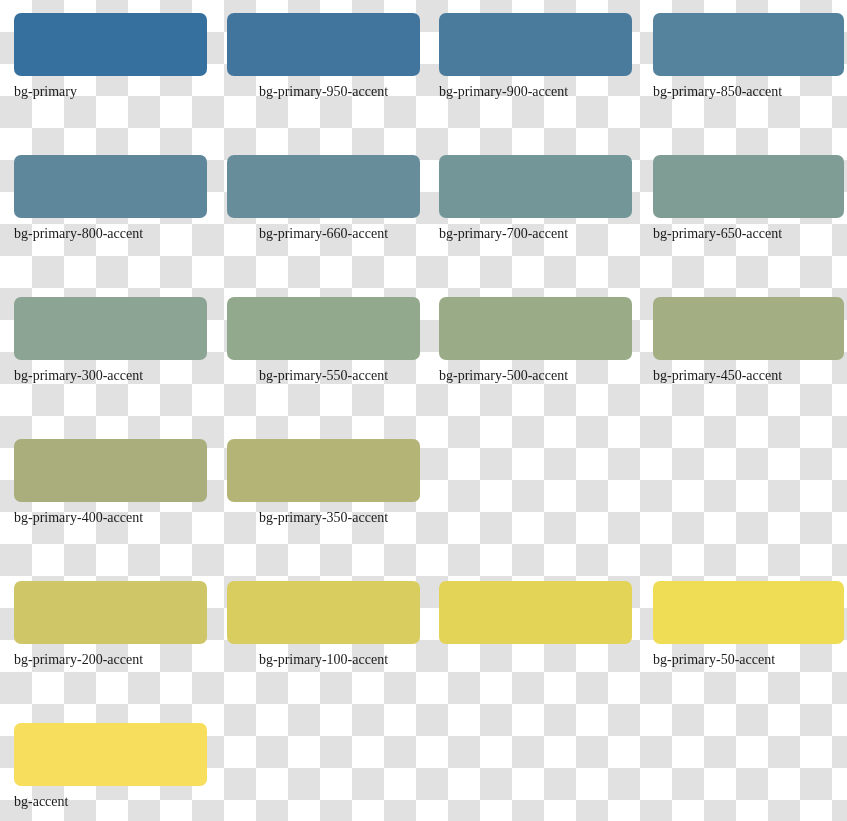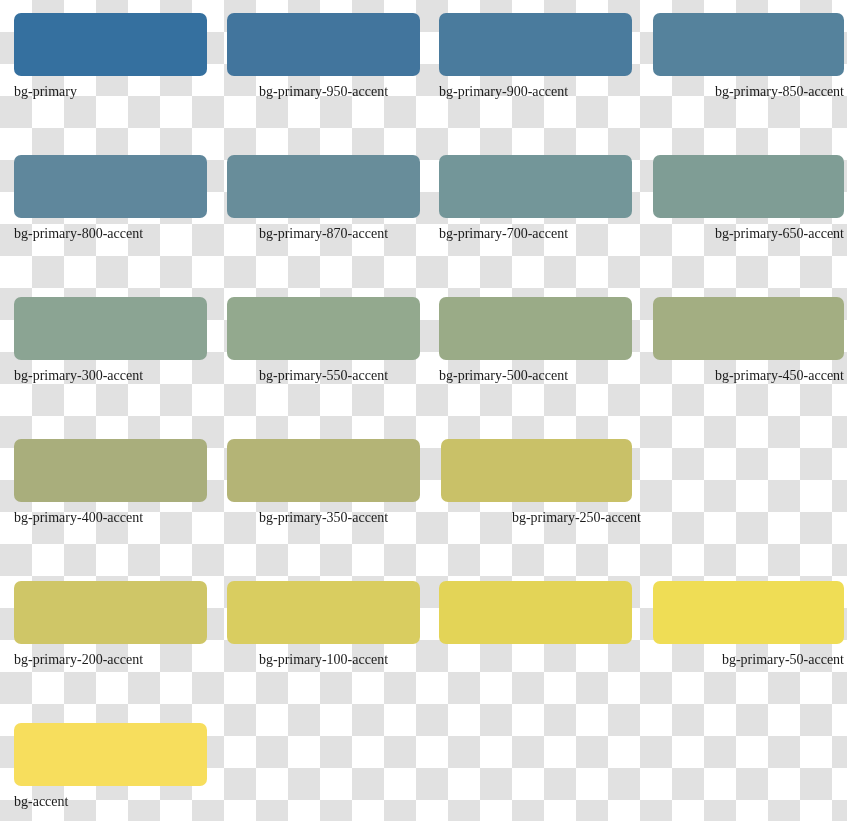--- a/index.html
+++ b/index.html
@@ -38,21 +38,21 @@
   .swatch-cell {
     width: 207px;
     margin-right: 5px;
     box-sizing: border-box;
     display: flex;
     flex-direction: column;
   }
   .swatch-cell.col-0 { padding-left: 14px; width: 207px; }
   .swatch-cell.col-1 { padding-left: 15px; width: 208px; text-align: center; }
   .swatch-cell.col-2 { padding-left: 14px; width: 208px; }
-  .swatch-cell.col-3 { padding-left: 16px; width: 216px; text-align: right; }
+  .swatch-cell.col-3 { padding-left: 16px; width: 216px; }
 
   .swatch-chip {
     height: 63px;
     border-radius: 7px;
     box-sizing: border-box;
   }
   .swatch-cell.col-0 .swatch-chip { width: 193px; }
   .swatch-cell.col-1 .swatch-chip { width: 193px; }
   .swatch-cell.col-2 .swatch-chip { width: 193px; }
   .swatch-cell.col-3 .swatch-chip { width: 191px; }
@@ -89,21 +89,21 @@
         <div class="swatch-label">bg-primary-850-accent</div>
       </div>
     </div>
     <div class="swatch-row">
       <div class="swatch-cell col-0">
         <div class="swatch-chip" title="bg-primary-800-accent" style="background-color: rgb(95, 135, 156);"></div>
         <div class="swatch-label">bg-primary-800-accent</div>
       </div>
       <div class="swatch-cell col-1">
         <div class="swatch-chip" title="bg-primary-750-accent" style="background-color: rgb(104, 141, 154);"></div>
-        <div class="swatch-label">bg-primary-870-accent</div>
+        <div class="swatch-label">bg-primary-660-accent</div>
       </div>
       <div class="swatch-cell col-2">
         <div class="swatch-chip" title="bg-primary-700-accent" style="background-color: rgb(115, 150, 153);"></div>
         <div class="swatch-label">bg-primary-700-accent</div>
       </div>
       <div class="swatch-cell col-3">
         <div class="swatch-chip" title="bg-primary-650-accent" style="background-color: rgb(127, 157, 149);"></div>
         <div class="swatch-label">bg-primary-650-accent</div>
       </div>
     </div>
@@ -127,24 +127,20 @@
     </div>
     <div class="swatch-row">
       <div class="swatch-cell col-0">
         <div class="swatch-chip" title="bg-primary-400-accent" style="background-color: rgb(169, 174, 124);"></div>
         <div class="swatch-label">bg-primary-400-accent</div>
       </div>
       <div class="swatch-cell col-1">
         <div class="swatch-chip" title="bg-primary-350-accent" style="background-color: rgb(180, 180, 118);"></div>
         <div class="swatch-label">bg-primary-350-accent</div>
       </div>
-      <div class="swatch-cell col-3">
-        <div class="swatch-chip" title="bg-primary-250-accent" style="background-color: rgb(201, 193, 104);"></div>
-        <div class="swatch-label">bg-primary-250-accent</div>
-      </div>
     </div>
     <div class="swatch-row">
       <div class="swatch-cell col-0">
         <div class="swatch-chip" title="bg-primary-200-accent" style="background-color: rgb(207, 198, 103);"></div>
         <div class="swatch-label">bg-primary-200-accent</div>
       </div>
       <div class="swatch-cell col-1">
         <div class="swatch-chip" title="bg-primary-150-accent" style="background-color: rgb(217, 205, 96);"></div>
         <div class="swatch-label">bg-primary-100-accent</div>
       </div>

